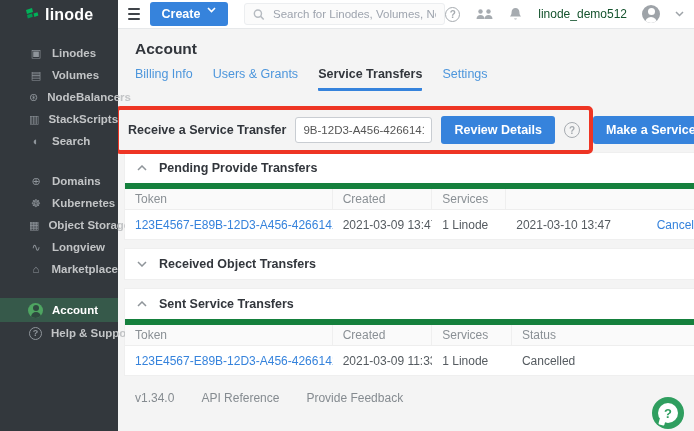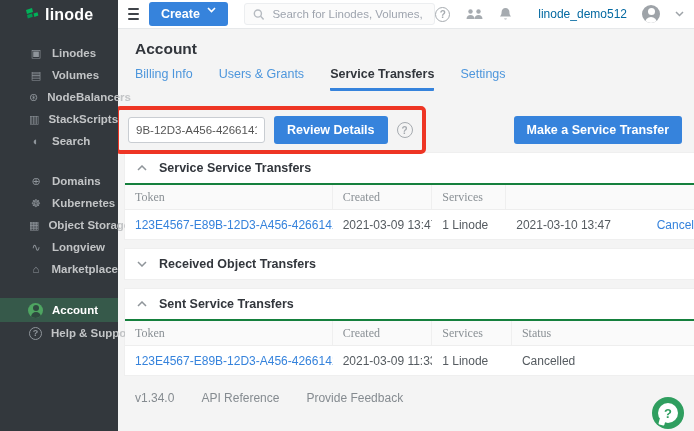--- a/index.html
+++ b/index.html
@@ -27,45 +27,45 @@
   .main { flex:1; display:flex; flex-direction:column; min-width:0; }
   .topbar { height:29px; background:#fff; display:flex; align-items:center; padding:0 10px; border-bottom:1px solid #e6e8ea; flex:0 0 29px; }
   .hamburger { width:16px; height:12px; display:flex; flex-direction:column; justify-content:space-between; cursor:pointer; margin-right:10px; }
   .hamburger span { height:2px; background:#3f4349; border-radius:1px; }
   .create-btn { background:#3683dc; color:#fff; border:none; border-radius:3px; font-family:inherit; font-size:12.5px; font-weight:bold; padding:5px 12px; display:flex; align-items:flex-start; gap:7px; cursor:pointer; }
   .search-box { margin-left:16px; width:272px; height:22px; background:#fbfbfb; border:1px solid #eceef0; border-radius:3px; display:flex; align-items:center; padding:0 8px; gap:8px; }
   .search-box input { border:none; outline:none; background:transparent; font-family:inherit; font-size:11.5px; color:#555; width:100%; }
   .search-box input::placeholder { color:#9ea4ae; }
   .top-icons { margin-left:auto; display:flex; align-items:center; gap:15px; }
   .tb-help { width:15px; height:15px; border-radius:50%; border:1.5px solid #a6abb0; color:#a6abb0; font-size:10px; font-weight:bold; display:flex; align-items:center; justify-content:center; cursor:pointer; }
-  .username { font-size:12px; color:#0369a1; margin-left:11px; cursor:pointer; }
+  .username { font-size:12px; color:#14532d; margin-left:1px; cursor:pointer; }
   .avatar { width:18px; height:18px; border-radius:50%; background:#9ea3a8; position:relative; overflow:hidden; cursor:pointer; }
   .avatar::before { content:""; position:absolute; left:5.5px; top:3px; width:7px; height:7px; border-radius:50%; background:#fff; }
   .avatar::after { content:""; position:absolute; left:3px; top:11.5px; width:12px; height:8px; border-radius:6px 6px 0 0; background:#fff; }
 
   .content { flex:1; position:relative; padding:0; overflow:hidden; }
   .page-title { font-size:15.5px; font-weight:bold; color:#32363c; margin:11px 0 0 17px; }
-  .tabs { display:flex; gap:26px; margin:9px 0 0 17px; }
+  .tabs { display:flex; gap:20px; margin:9px 0 0 17px; }
   .tab { font-size:12.5px; color:#4d96dc; padding-bottom:7px; cursor:pointer; border-bottom:3px solid transparent; }
   .tab.active { color:#32363c; font-weight:bold; border-bottom-color:#3683dc; border-radius:0 0 1px 1px; }
 
   .action-row { display:flex; align-items:center; justify-content:space-between; margin:16px 12px 0 0; height:46px; }
   .receive-wrap { display:flex; align-items:center; gap:9px; border:4px solid #ee3524; border-radius:5px; padding:6px 9px; margin-left:-3px; }
   .receive-label { font-size:12.5px; font-weight:bold; color:#32363c; white-space:nowrap; }
   .token-input { width:137px; height:26px; border:1px solid #c9cdd2; border-radius:3px; font-family:inherit; font-size:11.5px; color:#555; padding:0 7px; background:#fff; }
   .btn-blue { background:#3683dc; color:#fff; border:none; border-radius:3px; font-family:inherit; font-size:12.5px; font-weight:bold; padding:7px 13px; cursor:pointer; white-space:nowrap; }
   .help-circ { width:16px; height:16px; border-radius:50%; border:1.5px solid #a6abb0; color:#a6abb0; font-size:10px; font-weight:bold; display:flex; align-items:center; justify-content:center; cursor:pointer; }
 
   .card { background:#fff; margin:0 0 10px 7px; box-shadow:0 0 0 1px rgba(0,0,0,0.02); }
   .card-head { height:30px; display:flex; align-items:center; gap:12px; padding-left:12px; cursor:pointer; }
   .card-title { font-size:12.5px; font-weight:bold; color:#32363c; }
   .thead, .trow { display:grid; align-items:center; }
   .g-pending { grid-template-columns:36.5% 17.5% 13% 22.5% 1fr; }
   .g-sent { grid-template-columns:36.5% 17.5% 14% 1fr; }
-  .thead { height:27px; background:#fafafa; border-top:2px solid #15803d; border-bottom:1px solid #eeeeee;font-family:Liberation Serif, serif; }
+  .thead { height:27px; background:#fafafa; border-top:6px solid #15803d; border-bottom:1px solid #eeeeee; }
   .th { font-size:12px; color:#8a9095; padding-left:10px; height:100%; display:flex; align-items:center; border-right:1px solid #efefef; }
   .th:last-child { border-right:none; }
   .trow { height:29px; }
   .td { font-size:12px; color:#555b60; padding-left:10px; white-space:nowrap; overflow:hidden; }
   a.link { color:#3683dc; text-decoration:none; cursor:pointer; }
   .td-action { text-align:right; }
 
   .footer { display:flex; align-items:center; gap:27px; margin:16px 0 0 17px; }
   .footer a { font-size:12px; color:#858b90; text-decoration:none; cursor:pointer; }
   .fab { position:absolute; right:10px; bottom:2px; width:32px; height:32px; border-radius:50%; background:#2f9e5f; display:flex; align-items:center; justify-content:center; cursor:pointer; }
@@ -191,33 +191,34 @@
 
       <div class="tabs">
         <div class="tab">Billing Info</div>
         <div class="tab">Users &amp; Grants</div>
         <div class="tab active">Service Transfers</div>
         <div class="tab">Settings</div>
       </div>
 
       <div class="action-row">
         <div class="receive-wrap">
+          <span class="receive-label">Receive a Service Transfer</span>
           <input class="token-input" type="text" value="9B-12D3-A456-426614174000" style="">
           <button class="btn-blue">Review Details</button>
           <span class="help-circ">?</span>
         </div>
         <button class="btn-blue">Make a Service Transfer</button>
       </div>
 
       <div class="card">
         <div class="card-head">
           <svg class="ic" width="10" height="6" viewBox="0 0 10 6">
               <polyline points="1,5 5,1 9,5" fill="none" stroke="#8f959a" stroke-width="1.5"></polyline>
             </svg>
-          <span class="card-title">Service Service Transfers</span>
+          <span class="card-title">Pending Provide Transfers</span>
         </div>
         <div class="thead g-pending">
           <div class="th">Token</div>
           <div class="th">Created</div>
           <div class="th">Services</div>
           <div class="th"></div>
         </div>
         <div class="trow g-pending">
           <div class="td"><a class="link">123E4567-E89B-12D3-A456-426614174000</a></div>
           <div class="td">2021-03-09 13:47</div>

